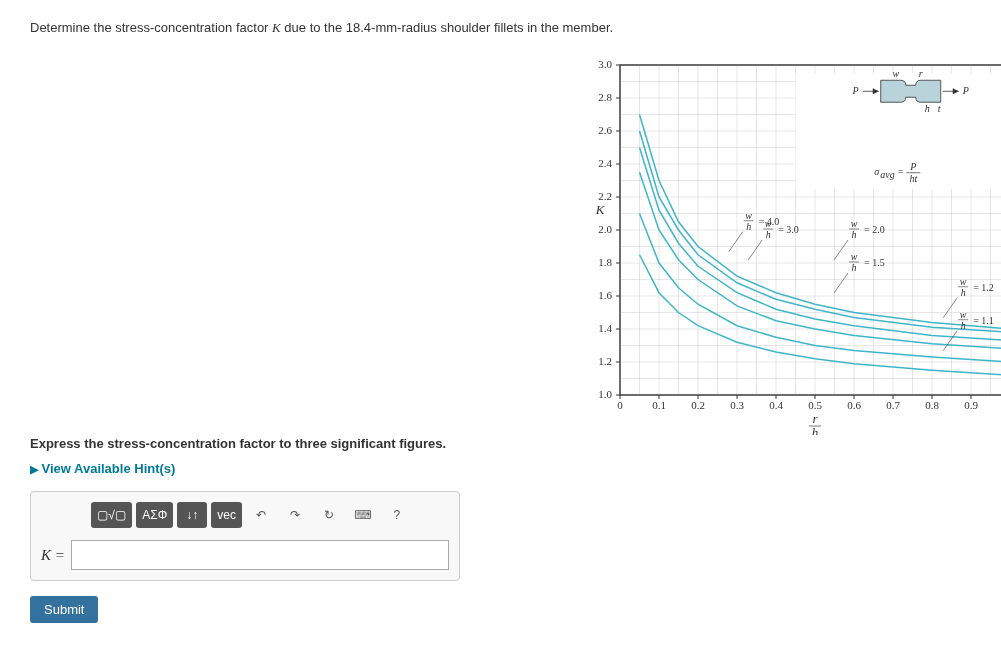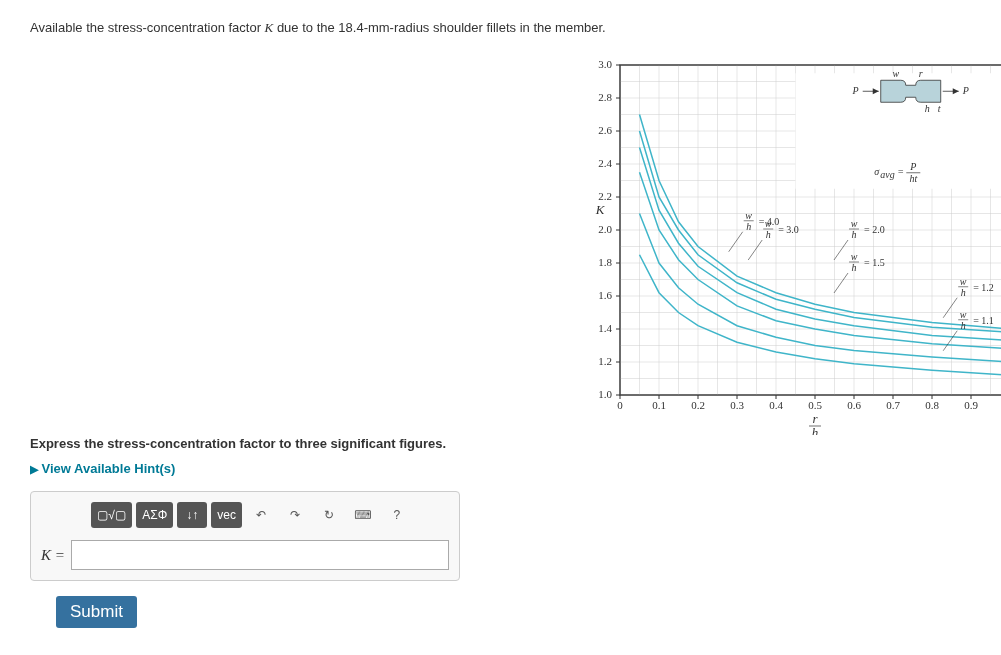--- a/index.html
+++ b/index.html
@@ -91,39 +91,38 @@
     background: #fff;
     padding: 0 6px;
     font-size: 13px;
   }
   .submit-btn {
     margin-top: 15px;
     background: #35719f;
     color: #fff;
     border: none;
     padding: 6px 14px;
-    font-size: 17px;
+    font-size: 13px;
     border-radius: 3px;
     cursor: pointer;
-    margin-left: 26px;
   }
   
   .tick-label { font-family: 'Times New Roman', serif; font-size: 11px; fill:#333;}
   .axis-label { font-family: 'Times New Roman', serif; font-style: italic; font-size: 13px; fill:#333;}
   .curve { fill: none; stroke: #3fb5c9; stroke-width: 1.5; }
   .curve-label { font-family: 'Times New Roman', serif; font-size: 10px; fill:#333;}
   .inset-box { fill:#fff; stroke:none;}
   .inset-shape { fill:#b8d3da; stroke:#333; stroke-width:0.8;}
   .inset-text { font-family:'Times New Roman',serif; font-size:10px; font-style:italic; fill:#333;}
 </style>
 </head>
 <body>
 
 <div class="prompt-text">
-  <span>Available the stress-concentration factor </span><i>K</i><span> due to the 18.4-mm-radius shoulder fillets in the member.</span>
+  <span>Determine the stress-concentration factor </span><i>K</i><span> due to the 18.4-mm-radius shoulder fillets in the member.</span>
 </div>
 
 <div class="chart-container">
   <svg class="chart-svg" viewBox="0 0 440 380">
     <g id="chart-g">
         <rect x="40" y="10" width="390" height="330" fill="#fff" stroke="#333" stroke-width="1"></rect>
         <line x1="40" y1="10" x2="40" y2="340" stroke="#ccc" stroke-width="0.5"></line>
         <line x1="59.5" y1="10" x2="59.5" y2="340" stroke="#ccc" stroke-width="0.5"></line>
         <line x1="79" y1="10" x2="79" y2="340" stroke="#ccc" stroke-width="0.5"></line>
         <line x1="98.5" y1="10" x2="98.5" y2="340" stroke="#ccc" stroke-width="0.5"></line>

